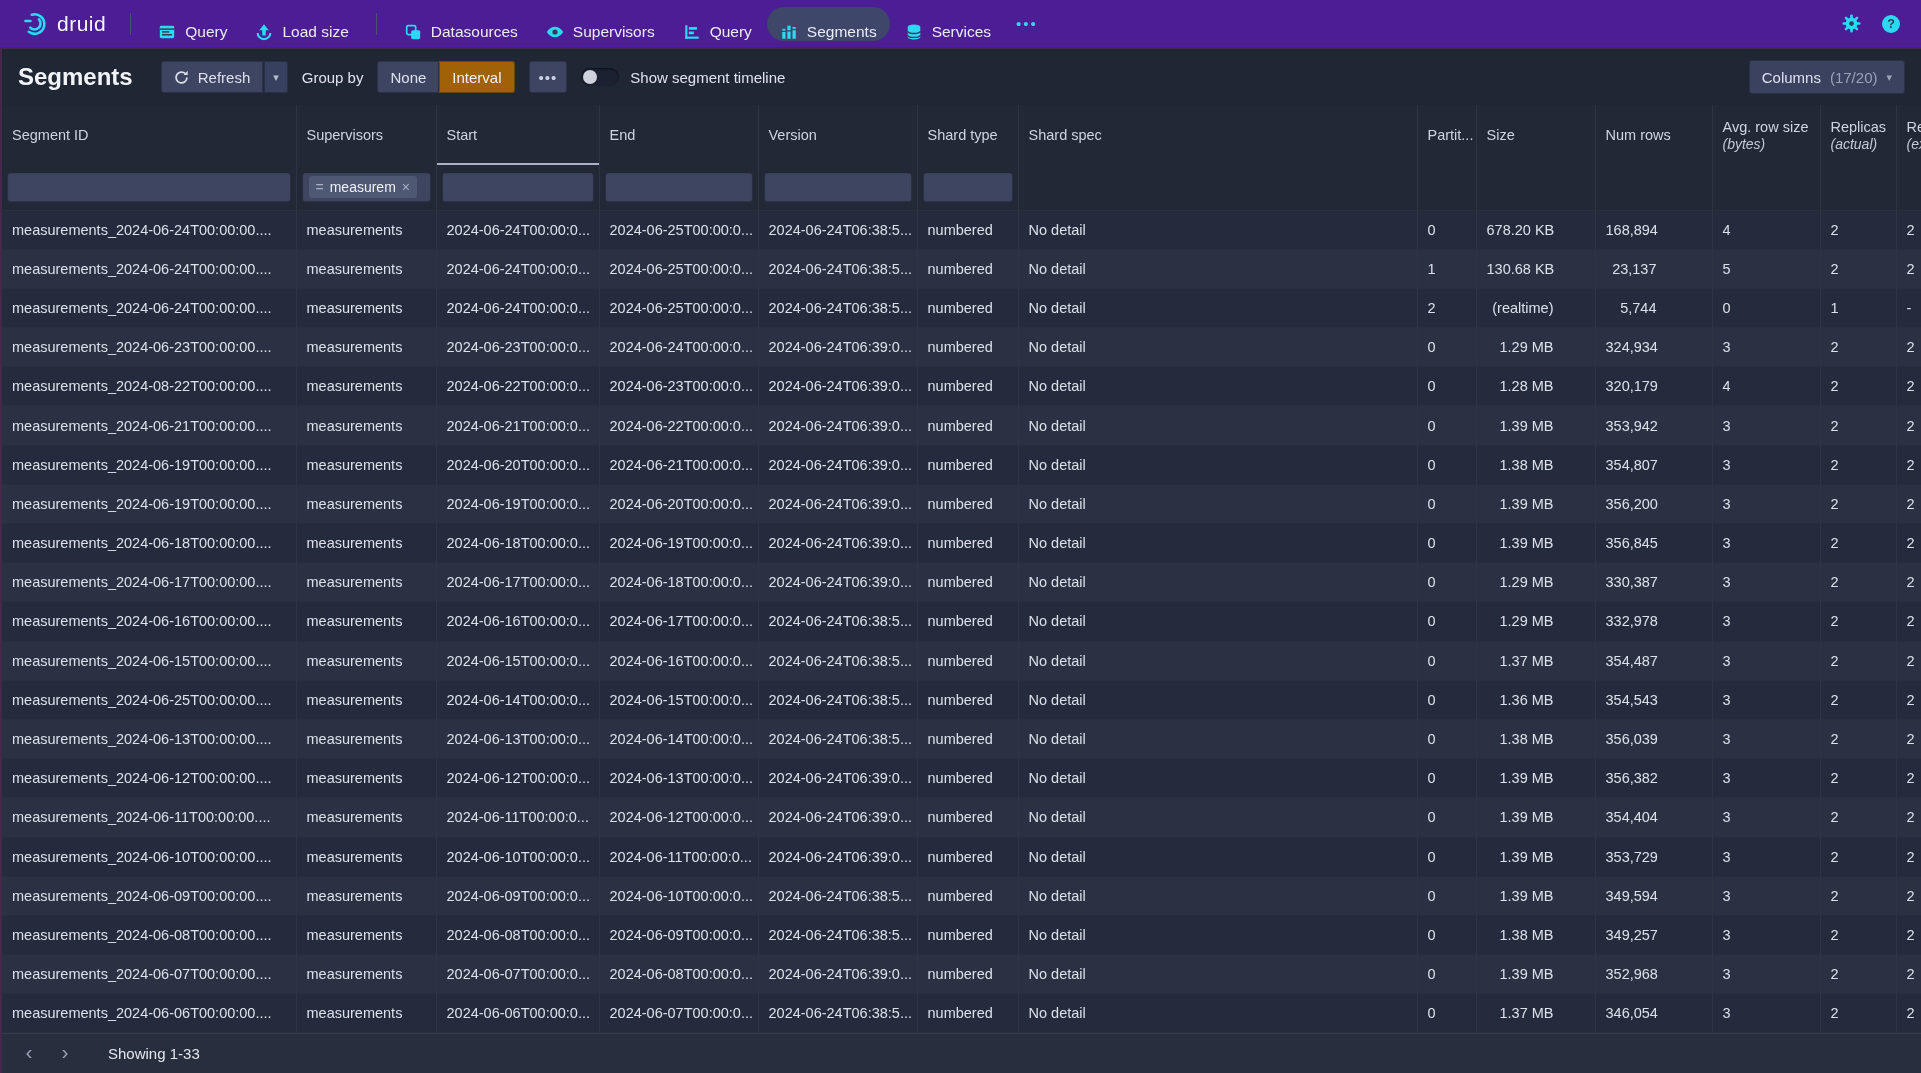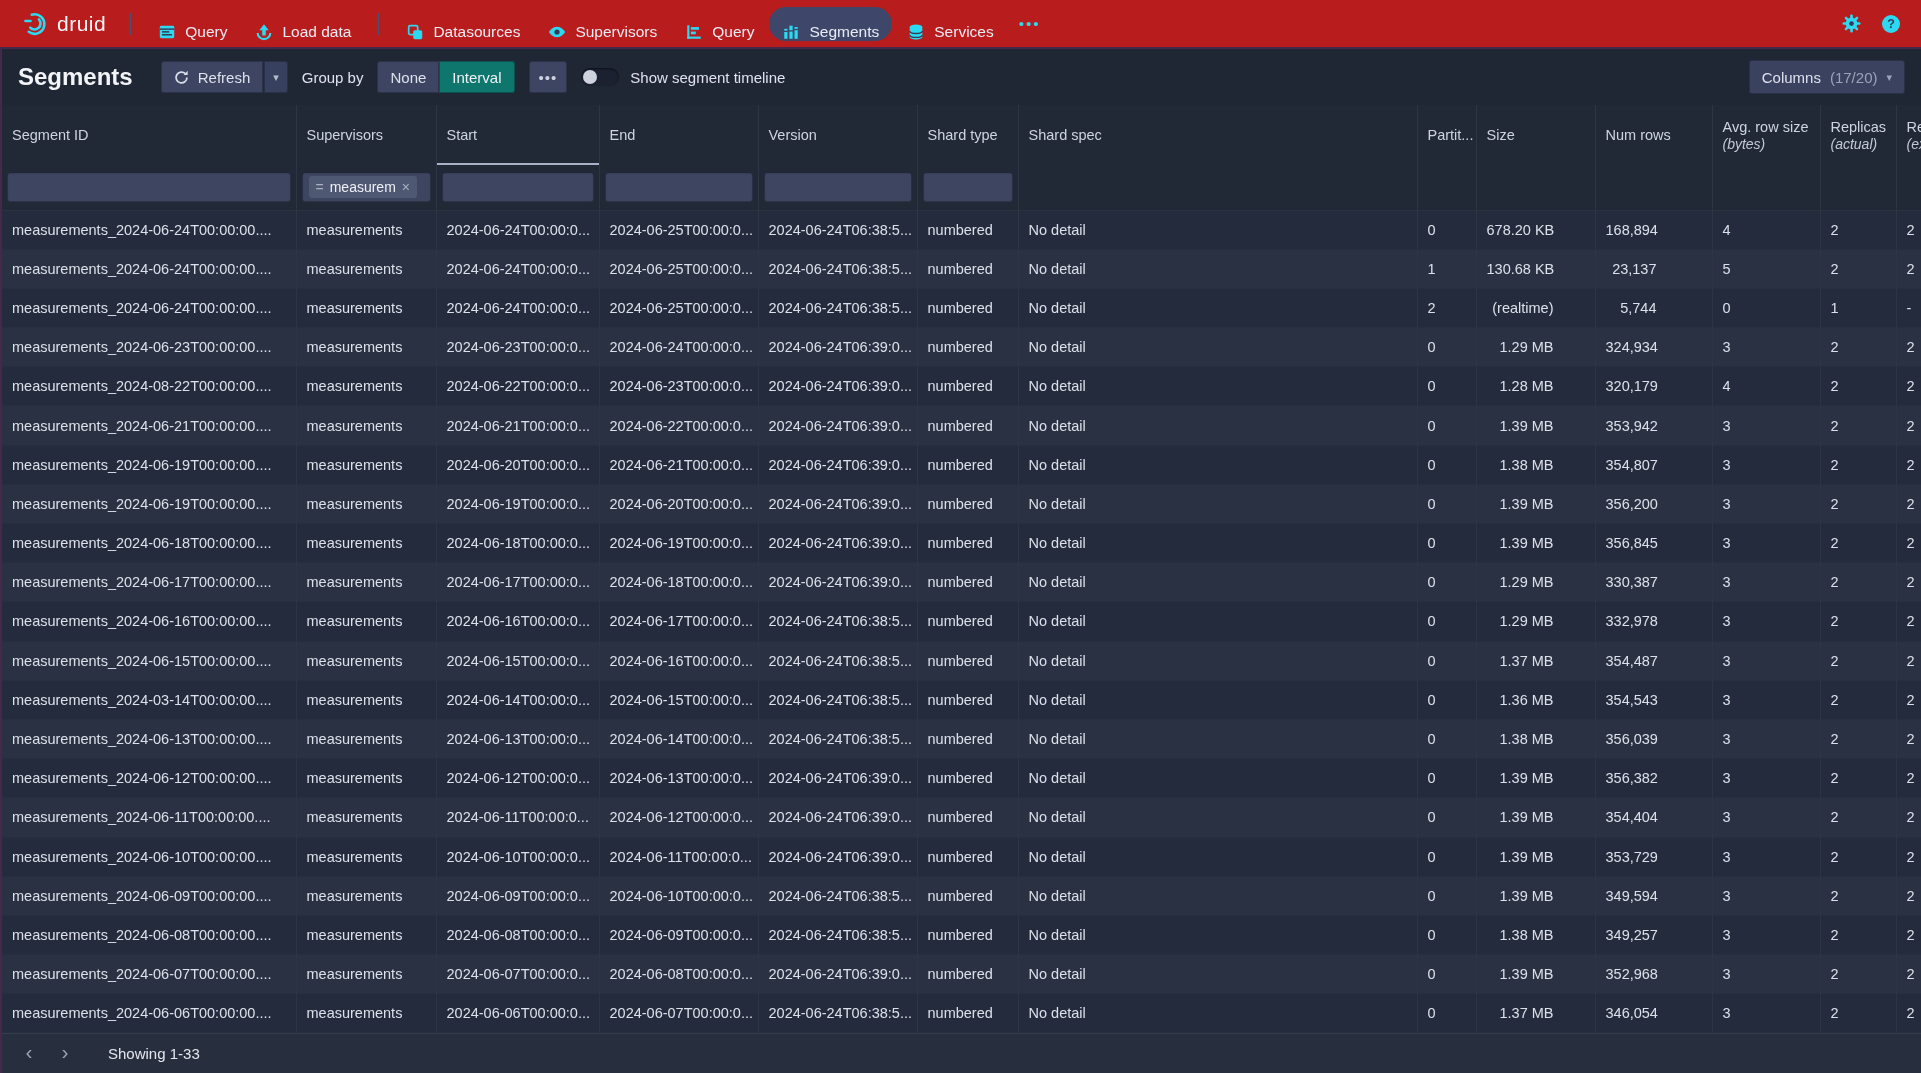--- a/index.html
+++ b/index.html
@@ -5,21 +5,21 @@
   * { box-sizing: border-box; }
   html,body { margin:0; padding:0; }
   body {
     width:1921px; height:1073px; overflow:hidden;
     background:#1f2634; color:#dce1ec;
     font-family:"Liberation Sans", sans-serif;
     font-size:15px;
   }
   
   .navbar {
-    height:47px; background:#b91c1c;
+    height:47px; background:#4c1d95;
     display:flex; align-items:center; padding:0 14px; gap:2px;
   }
   .brand { display:flex; align-items:center; gap:9px; padding:0 10px 0 8px; }
   .brand-text { font-size:21px; color:#f5f7fa; letter-spacing:.5px; }
   .nav-divider { width:1px; height:22px; background:#4a5270; margin:0 12px; }
   .nav-item {
     display:flex; align-items:flex-end; gap:9px;
     height:34px; padding:0 13px; border-radius:17px;
     color:#e8ecf5; font-size:15.5px; cursor:pointer; white-space:nowrap;
   }
@@ -46,21 +46,21 @@
   .split .btn.main { border-radius:3px 0 0 3px; }
   .split .btn.caret-part {
     border-radius:0 3px 3px 0; padding:0 9px; background:#384060;
     border-left:1px solid rgba(12,16,26,.5); color:#b6bdcd; font-size:11px;
   }
   .label-plain { color:#dfe3ee; }
   .btn-group { display:flex; }
   .btn-group .btn { border-radius:0; }
   .btn-group .btn:first-child { border-radius:3px 0 0 3px; }
   .btn-group .btn:last-child { border-radius:0 3px 3px 0; }
-  .btn-group .btn.selected { background:#0f766e; color:#f0f2f8; }
+  .btn-group .btn.selected { background:#a16207; color:#f0f2f8; }
   .btn.more-btn { padding:0 10px; letter-spacing:1px; color:#ccd2e0; }
   .switch { display:flex; align-items:center; gap:11px; cursor:pointer; }
   .switch-track {
     width:38px; height:18px; border-radius:9px; background:#1b2130;
     box-shadow: inset 0 1px 2px rgba(0,0,0,.5); position:relative;
   }
   .switch-knob {
     position:absolute; left:2px; top:2px; width:14px; height:14px;
     border-radius:50%; background:#cdd2dd;
   }
@@ -146,21 +146,21 @@
     <span>Query</span>
   </div>
 
   <div class="nav-item">
     <span class="nav-icon">
       <svg viewBox="0 0 20 20">
           <path d="M10 1.5 L15.2 8 h-3.2 v6 h-4 V8 H4.8 Z" fill="#2bd9f2"></path>
           <path d="M3 11 a7 7 0 0 0 14 0" stroke="#2bd9f2" stroke-width="2.4" fill="none"></path>
         </svg>
     </span>
-    <span>Load data</span>
+    <span>Load size</span>
   </div>
 
   <div class="nav-divider"></div>
 
   <div class="nav-item">
     <span class="nav-icon">
       <svg viewBox="0 0 20 20">
           <rect x="3" y="3" width="10" height="10" rx="1.8" fill="none" stroke="#2bd9f2" stroke-width="1.9"></rect>
           <rect x="8" y="8" width="10" height="10" rx="1.8" fill="#2bd9f2"></rect>
         </svg>
@@ -556,21 +556,21 @@
             <td class="c-shard_type">numbered</td>
             <td class="c-shard_spec">No detail</td>
             <td class="c-partition">0</td>
             <td class="c-size">1.37 MB</td>
             <td class="c-num_rows">354,487</td>
             <td class="c-avg_row_size">3</td>
             <td class="c-replicas">2</td>
             <td class="c-replication_factor">2</td>
           </tr>
           <tr>
-            <td class="c-segment_id">measurements_2024-03-14T00:00:00....</td>
+            <td class="c-segment_id">measurements_2024-06-25T00:00:00....</td>
             <td class="c-datasource">measurements</td>
             <td class="c-start">2024-06-14T00:00:0...</td>
             <td class="c-end">2024-06-15T00:00:0...</td>
             <td class="c-version">2024-06-24T06:38:5...</td>
             <td class="c-shard_type">numbered</td>
             <td class="c-shard_spec">No detail</td>
             <td class="c-partition">0</td>
             <td class="c-size">1.36 MB</td>
             <td class="c-num_rows">354,543</td>
             <td class="c-avg_row_size">3</td>

